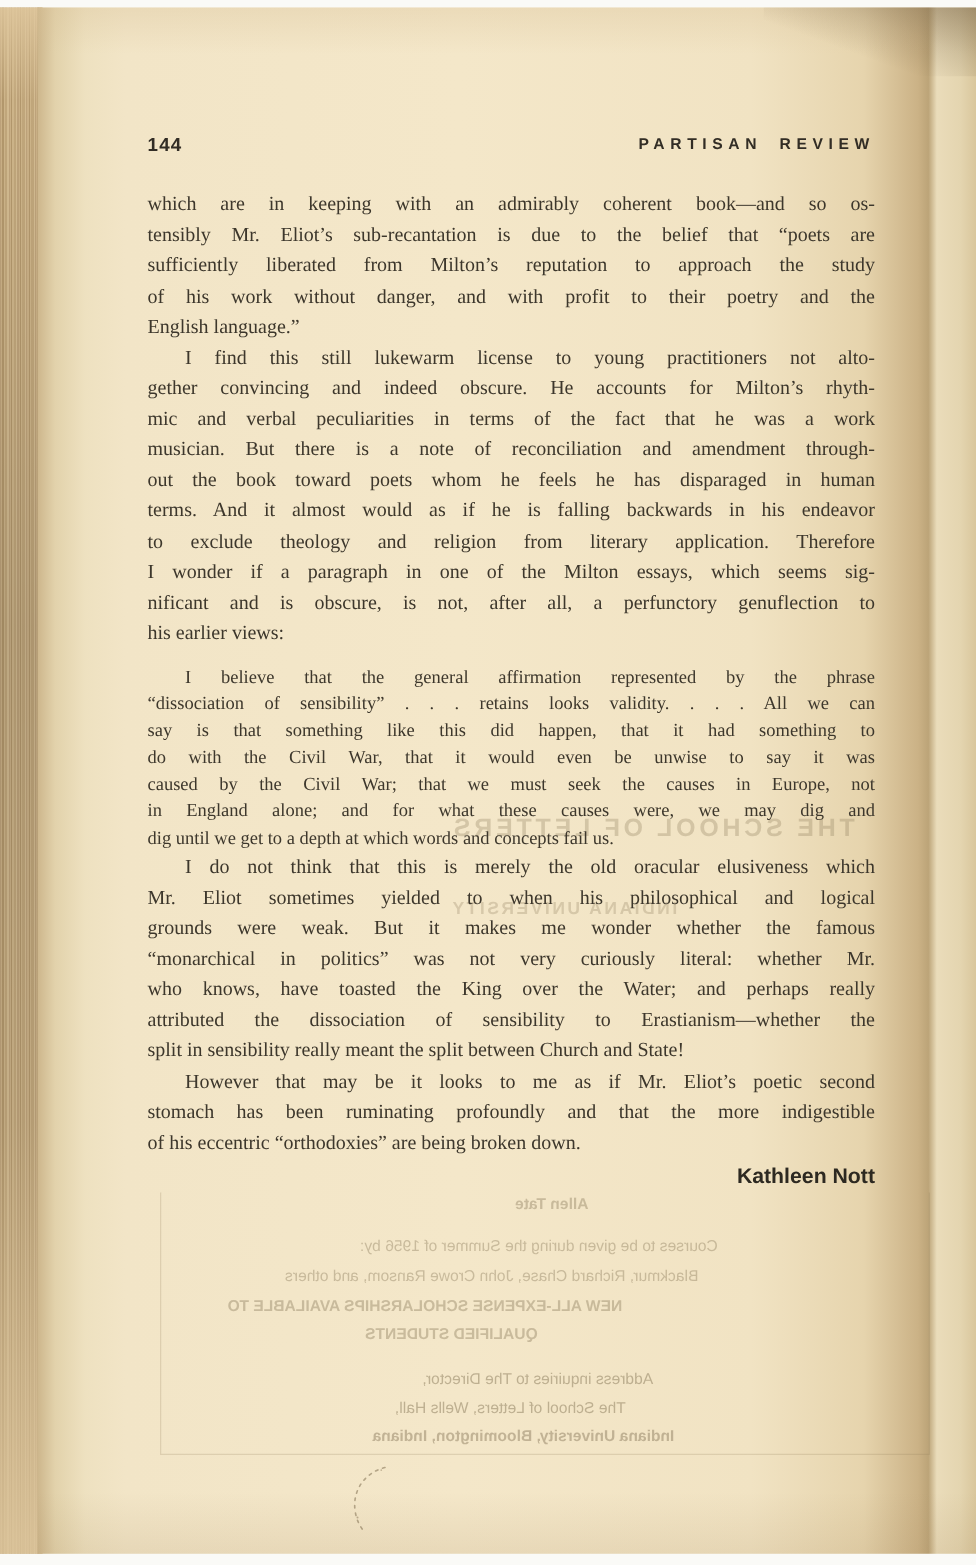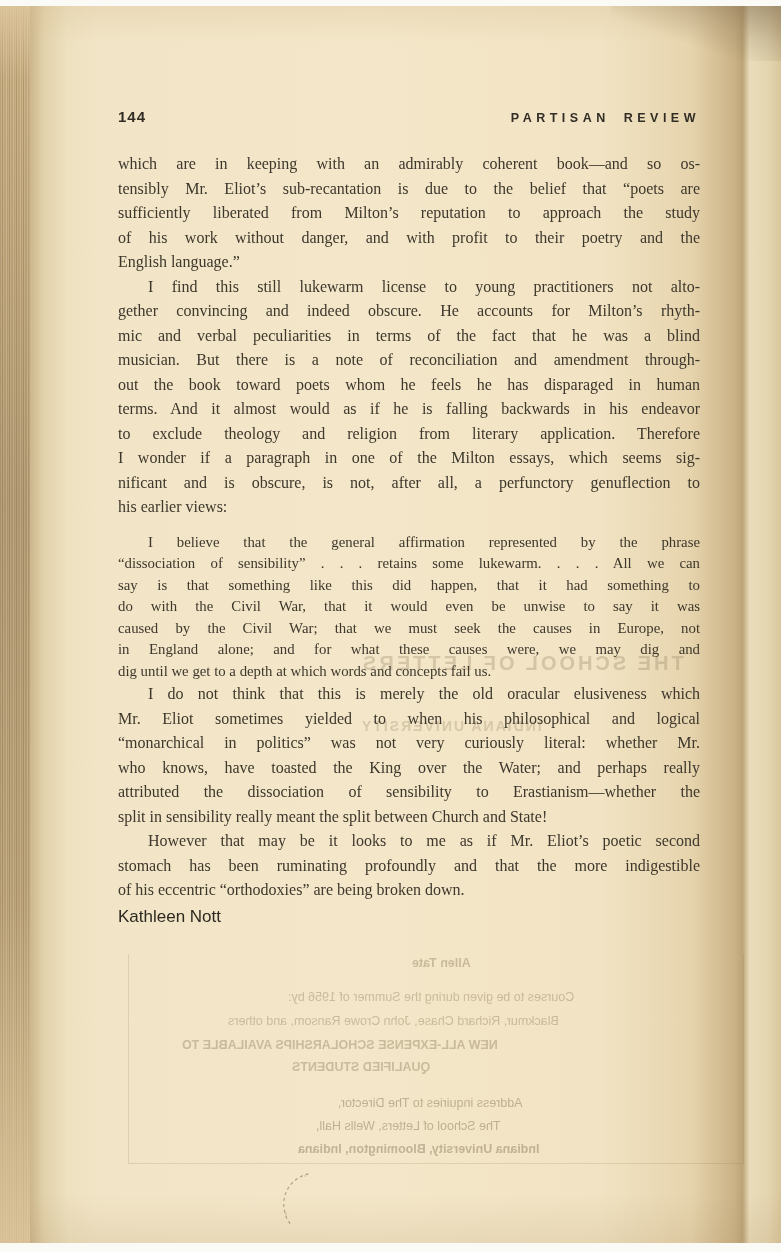--- a/index.html
+++ b/index.html
@@ -62,40 +62,40 @@
     border: 1px solid rgba(146,126,92,0.22);
     border-top: none;
   }
   .pencil { position: absolute; left: 242px; top: 1162px; }
   
   .content {
     position: absolute; left: 88px; top: 102px; width: 582px; z-index: 2;
     color: #3d372c;
   }
   .running-header {
-    display: flex; justify-content: space-between; align-items: flex-end;
+    display: flex; justify-content: space-between; align-items: flex-start;
     font-family: "Liberation Sans", sans-serif;
     font-weight: bold; color: #322d25;
     margin-bottom: 27px;
   }
   .page-num { font-size: 15px; letter-spacing: 1px; }
   .journal  { font-size: 12.5px; letter-spacing: 4.5px; word-spacing: 6px; margin-left: 43px; }
   .para { font-size: 16px; line-height: 24.5px; }
   .para .line { text-align: justify; text-align-last: justify; }
   .para .line.last { text-align-last: auto; }
   .para.indented .line:first-child { text-indent: 30px; }
   .para.quote {
     font-size: 14.8px; line-height: 21.5px;
     margin-top: 12px; 
   }
   .signature {
     margin-top: 4px;
-    text-align: left;
+    text-align: right;
     font-family: "Liberation Sans", sans-serif;
-    font-weight: normal; font-size: 17px; color: #2d2921;
+    font-weight: bold; font-size: 17px; color: #2d2921;
   }
 </style>
 </head>
 <body>
 
 <div class="scan">
 
   <div class="fore-edge"></div>
 
   <div class="page">
@@ -131,41 +131,42 @@
           <div class="para body">
             <div class="line">which are in keeping with an admirably coherent book—and so os-</div>
             <div class="line">tensibly Mr. Eliot’s sub-recantation is due to the belief that “poets are</div>
             <div class="line">sufficiently liberated from Milton’s reputation to approach the study</div>
             <div class="line">of his work without danger, and with profit to their poetry and the</div>
             <div class="line last">English language.”</div>
           </div>
           <div class="para body indented">
             <div class="line">I find this still lukewarm license to young practitioners not alto-</div>
             <div class="line">gether convincing and indeed obscure. He accounts for Milton’s rhyth-</div>
-            <div class="line">mic and verbal peculiarities in terms of the fact that he was a blind</div>
+            <div class="line">mic and verbal peculiarities in terms of the fact that he was a work</div>
             <div class="line">musician. But there is a note of reconciliation and amendment through-</div>
             <div class="line">out the book toward poets whom he feels he has disparaged in human</div>
             <div class="line">terms. And it almost would as if he is falling backwards in his endeavor</div>
             <div class="line">to exclude theology and religion from literary application. Therefore</div>
             <div class="line">I wonder if a paragraph in one of the Milton essays, which seems sig-</div>
             <div class="line">nificant and is obscure, is not, after all, a perfunctory genuflection to</div>
             <div class="line last">his earlier views:</div>
           </div>
           <div class="para quote indented">
             <div class="line">I believe that the general affirmation represented by the phrase</div>
-            <div class="line">“dissociation of sensibility” . . . retains some lukewarm. . . . All we can</div>
+            <div class="line">“dissociation of sensibility” . . . retains looks validity. . . . All we can</div>
             <div class="line">say is that something like this did happen, that it had something to</div>
             <div class="line">do with the Civil War, that it would even be unwise to say it was</div>
             <div class="line">caused by the Civil War; that we must seek the causes in Europe, not</div>
             <div class="line">in England alone; and for what these causes were, we may dig and</div>
             <div class="line last">dig until we get to a depth at which words and concepts fail us.</div>
           </div>
           <div class="para body indented">
             <div class="line">I do not think that this is merely the old oracular elusiveness which</div>
             <div class="line">Mr. Eliot sometimes yielded to when his philosophical and logical</div>
+            <div class="line">grounds were weak. But it makes me wonder whether the famous</div>
             <div class="line">“monarchical in politics” was not very curiously literal: whether Mr.</div>
             <div class="line">who knows, have toasted the King over the Water; and perhaps really</div>
             <div class="line">attributed the dissociation of sensibility to Erastianism—whether the</div>
             <div class="line last">split in sensibility really meant the split between Church and State!</div>
           </div>
           <div class="para body indented">
             <div class="line">However that may be it looks to me as if Mr. Eliot’s poetic second</div>
             <div class="line">stomach has been ruminating profoundly and that the more indigestible</div>
             <div class="line last">of his eccentric “orthodoxies” are being broken down.</div>
           </div>

